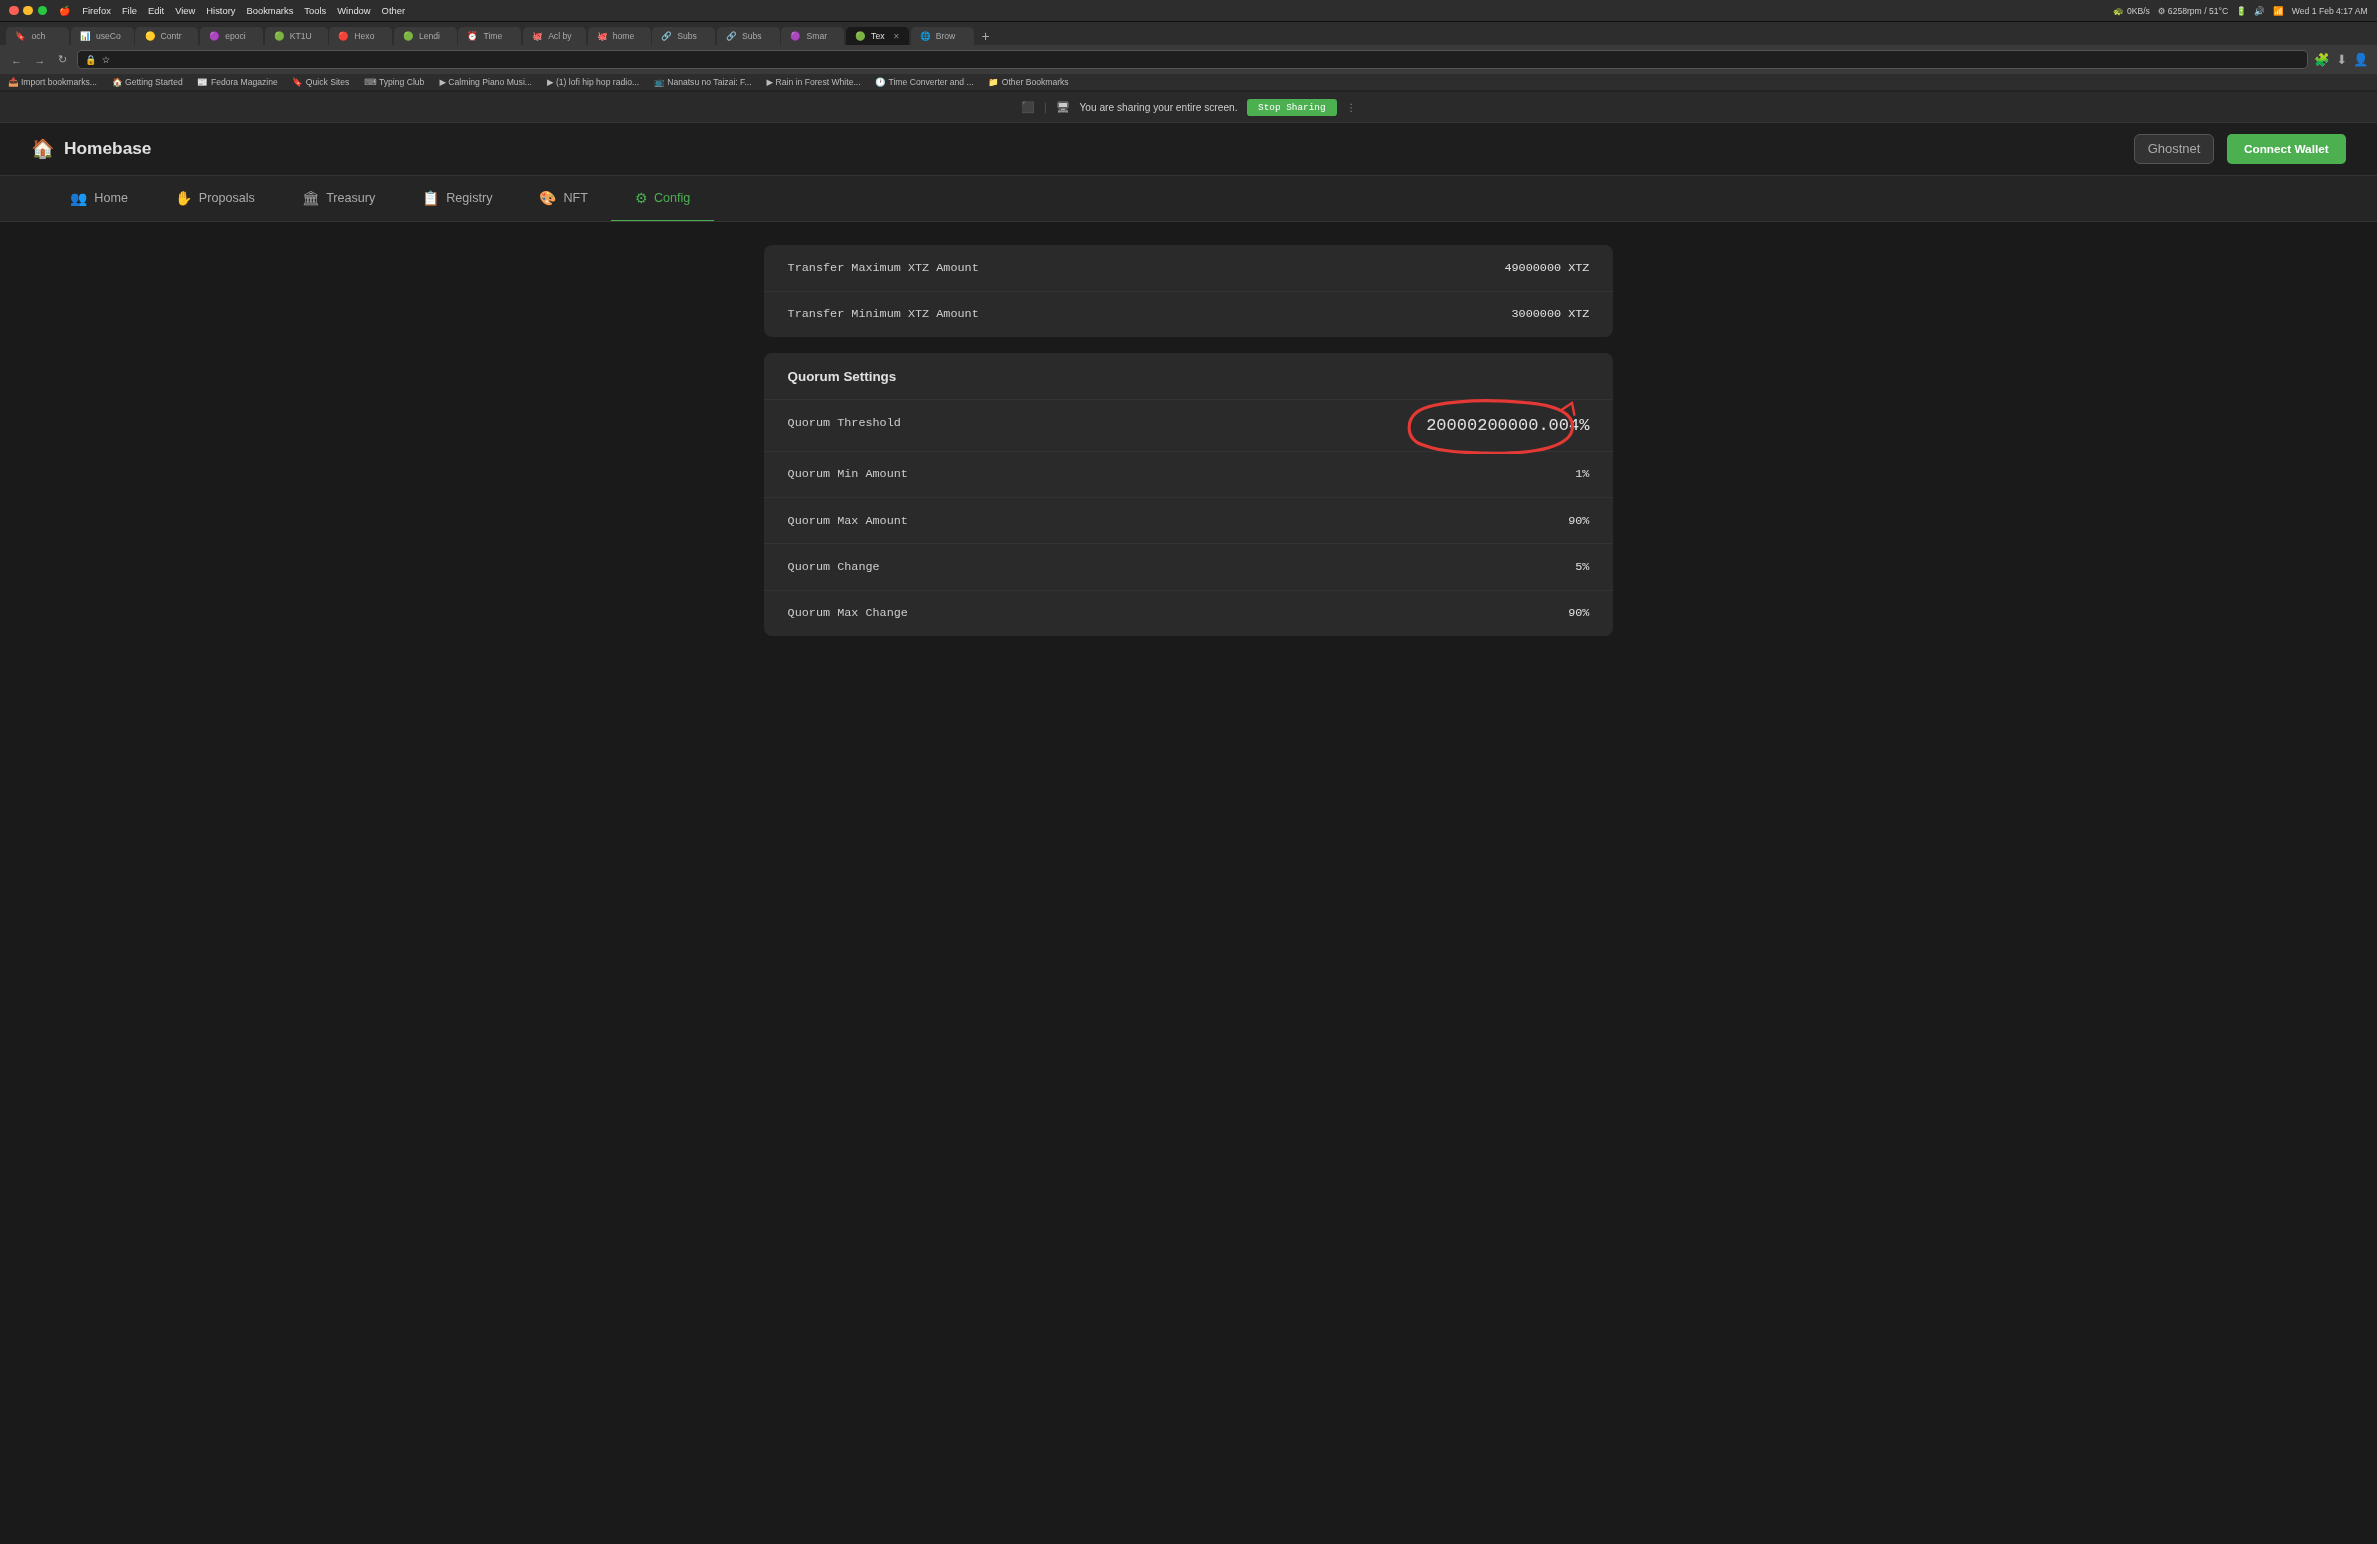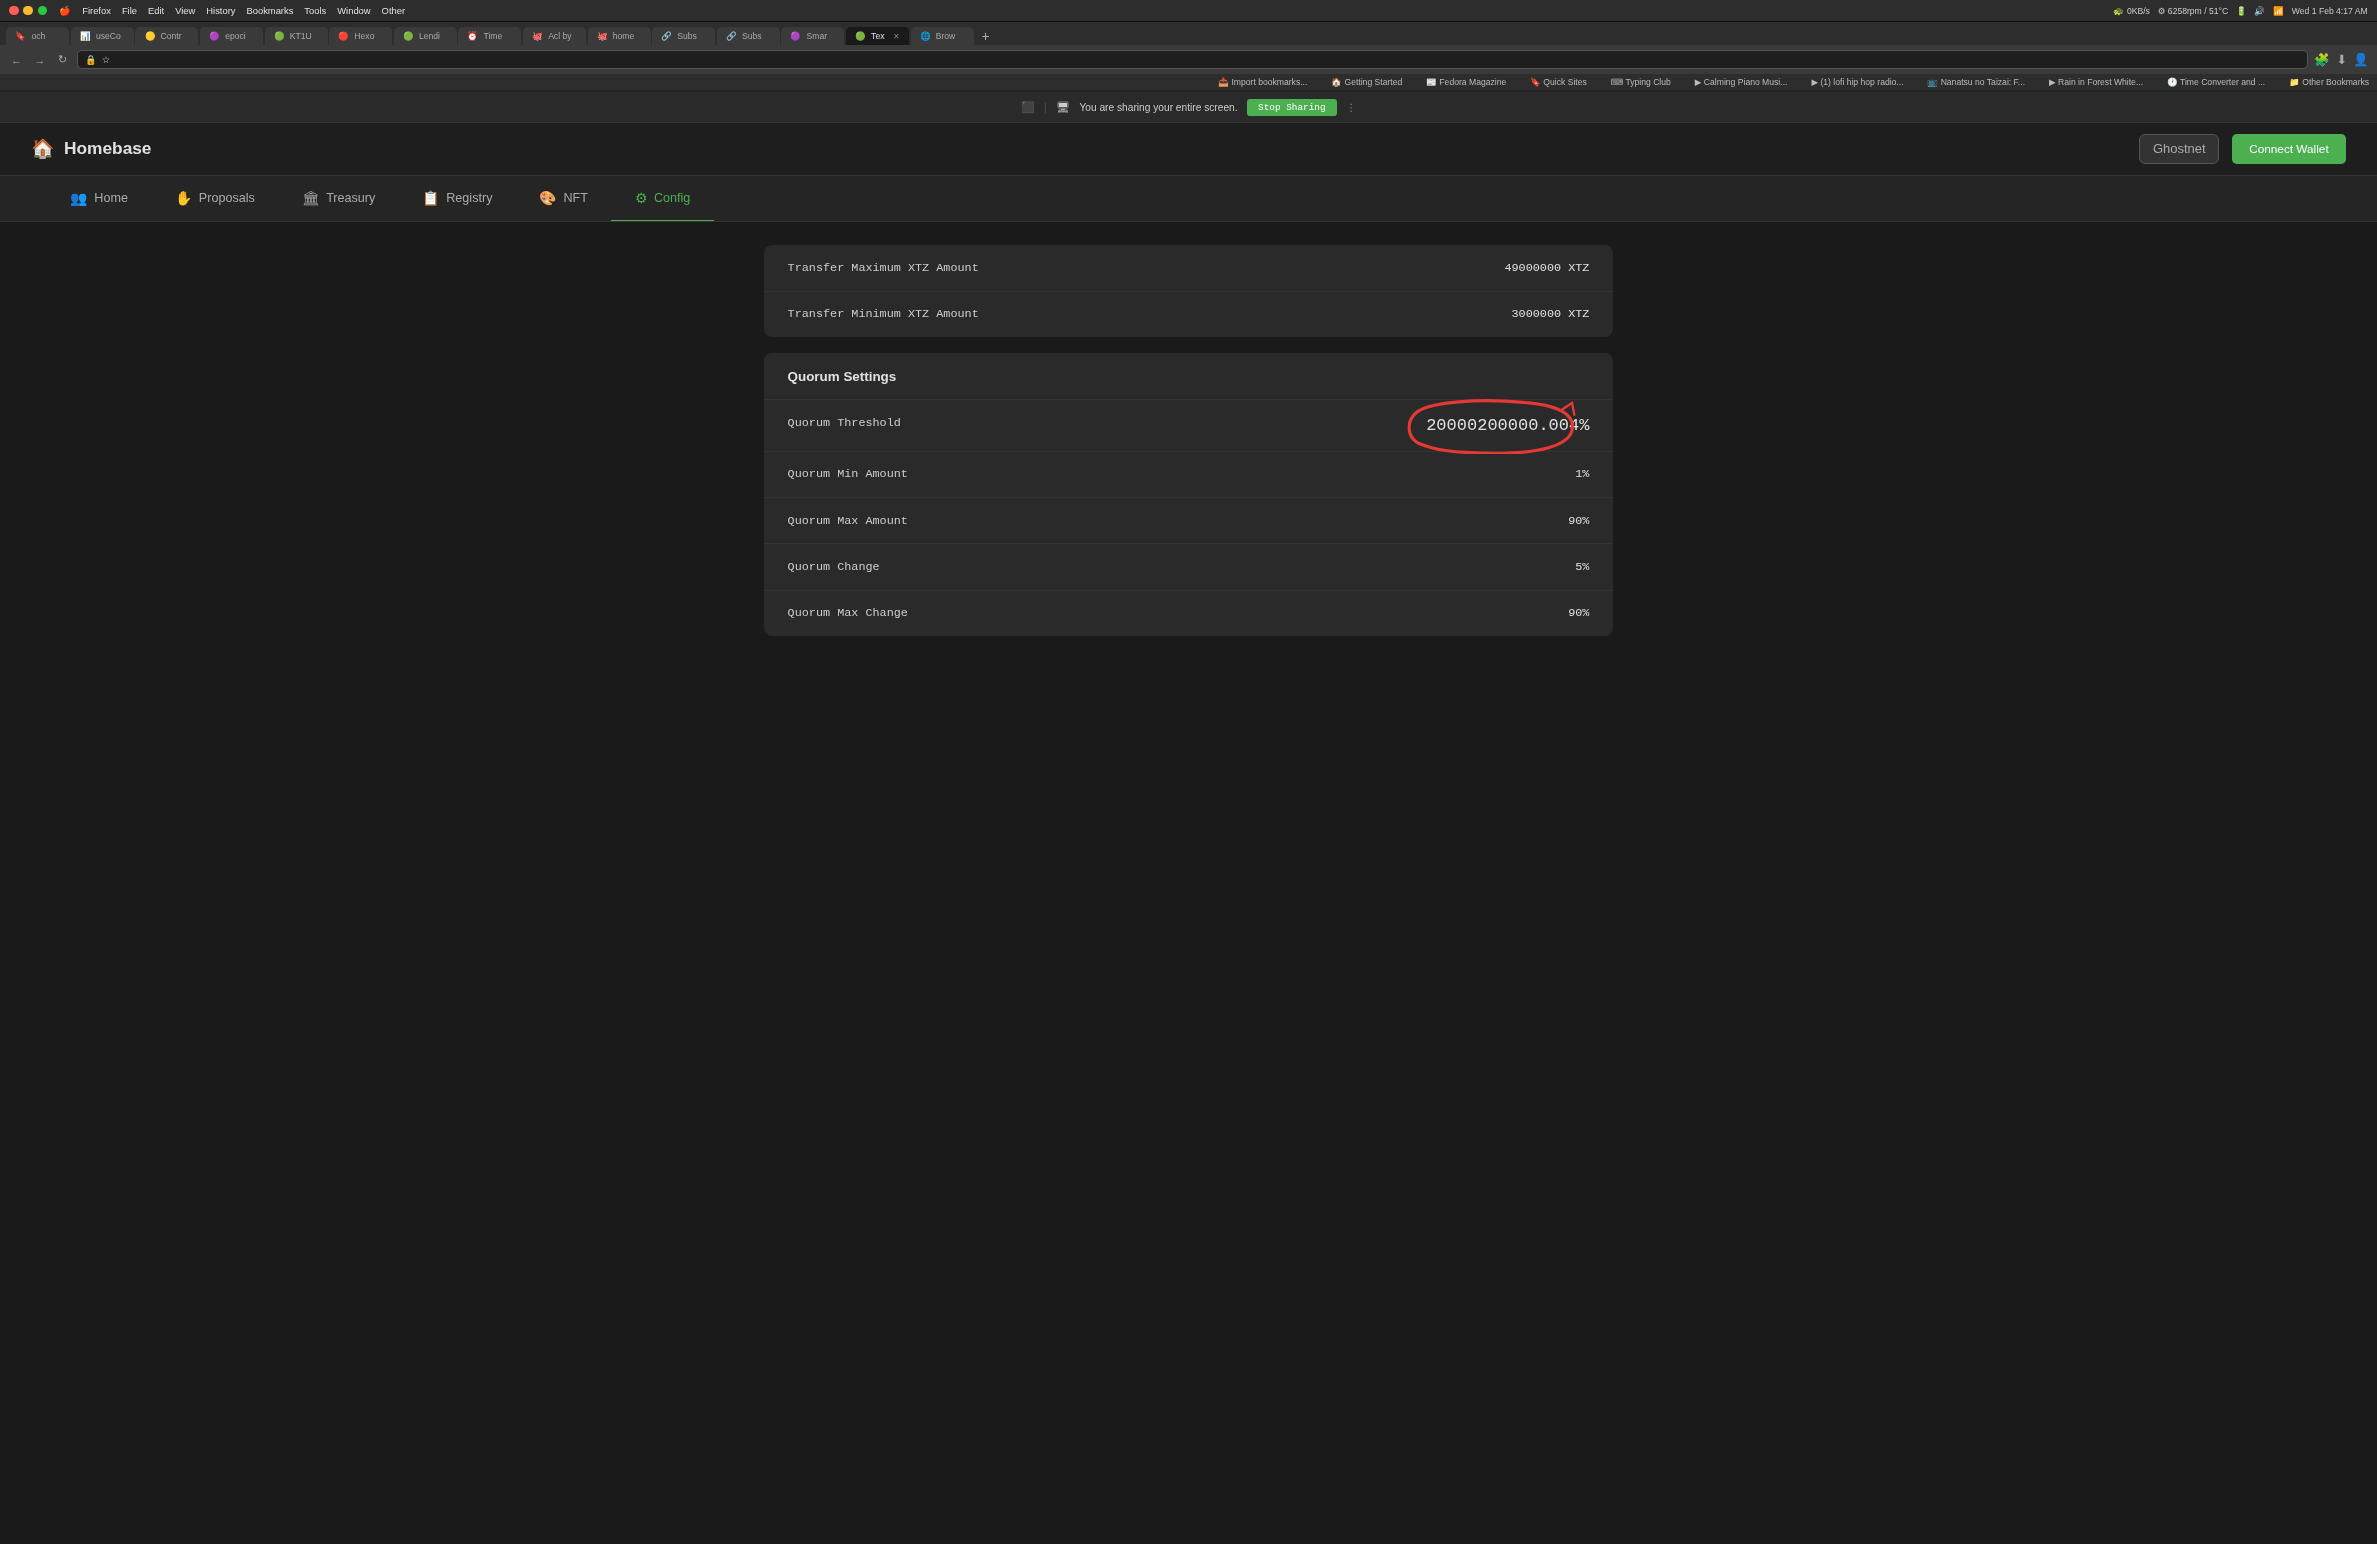--- a/index.html
+++ b/index.html
@@ -107,26 +107,25 @@
       align-items: center;
       gap: 4.7px;
     }
     .address-bar-url { flex: 1; font-size: 9.4px; color: #ccc; }
 
     .bookmarks-bar {
       background: #2d2d2d;
       padding: 3.1px 7.9px;
       display: flex;
       align-items: center;
-      gap: 24px;
+      gap: 15px;
       font-size: 8.6px;
       color: #bbb;
       overflow: hidden;
       border-bottom: 0.8px solid #222;
-      justify-content: flex-end;
     }
     .bookmark-item { cursor: pointer; white-space: nowrap; }
 
     
     .screen-share-banner {
       background: #2a2a2a;
       border-bottom: 0.8px solid #333;
       padding: 6.3px 12.6px;
       display: flex;
       align-items: center;
@@ -183,21 +182,21 @@
       font-size: 13px;
       border: 0.8px solid #555;
     }
     .connect-wallet-btn {
       background: #4caf50;
       color: white;
       border: none;
       padding: 7.9px 17.3px;
       border-radius: 4.7px;
       font-size: 11.8px;
-      font-weight: 400;
+      font-weight: 700;
       cursor: pointer;
     }
 
     
     .main-nav {
       background: #252525;
       display: flex;
       align-items: center;
       padding: 0 47px;
       border-bottom: 0.8px solid #333;

